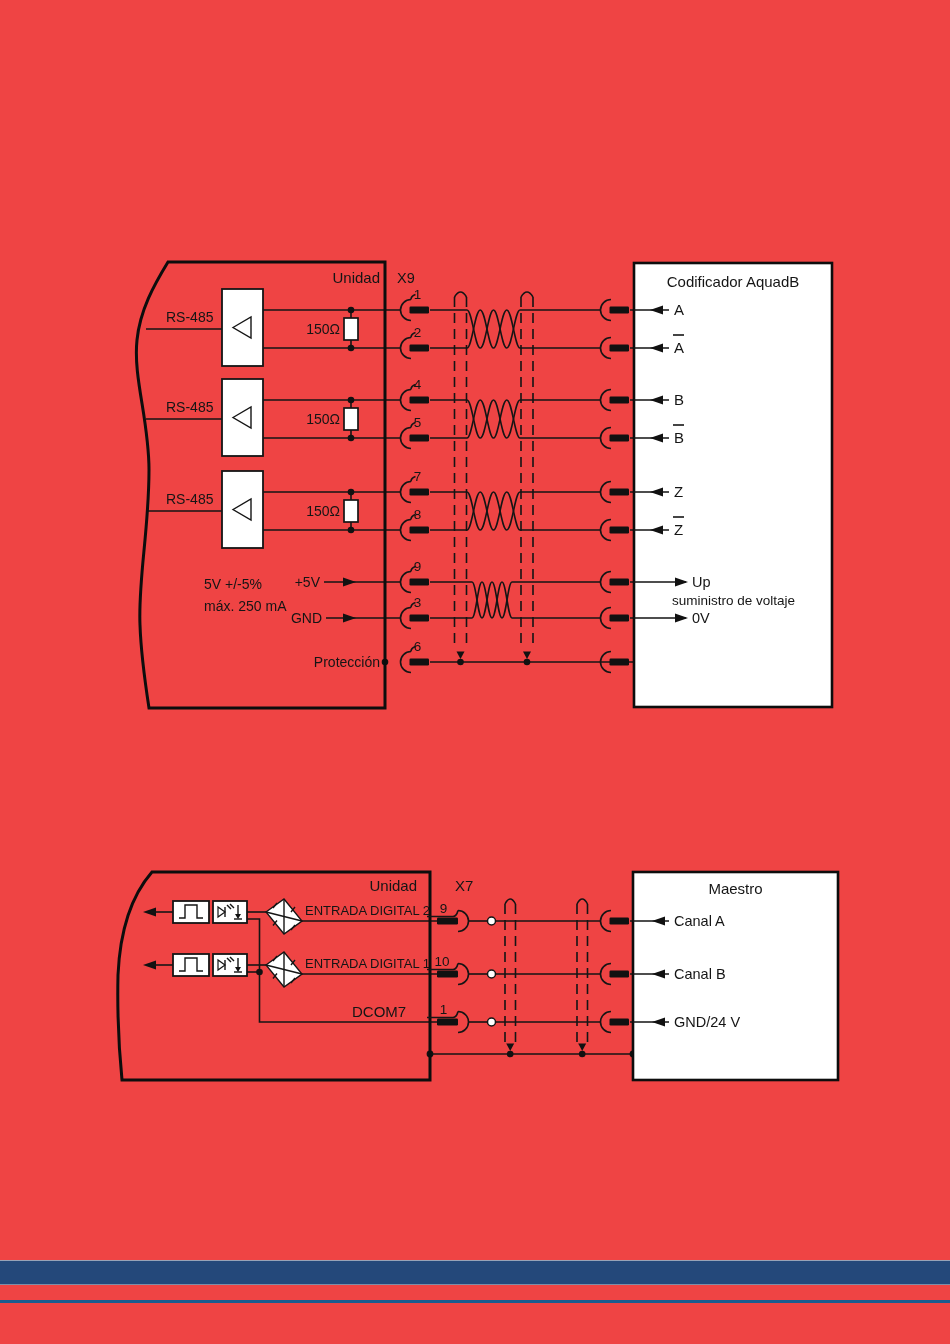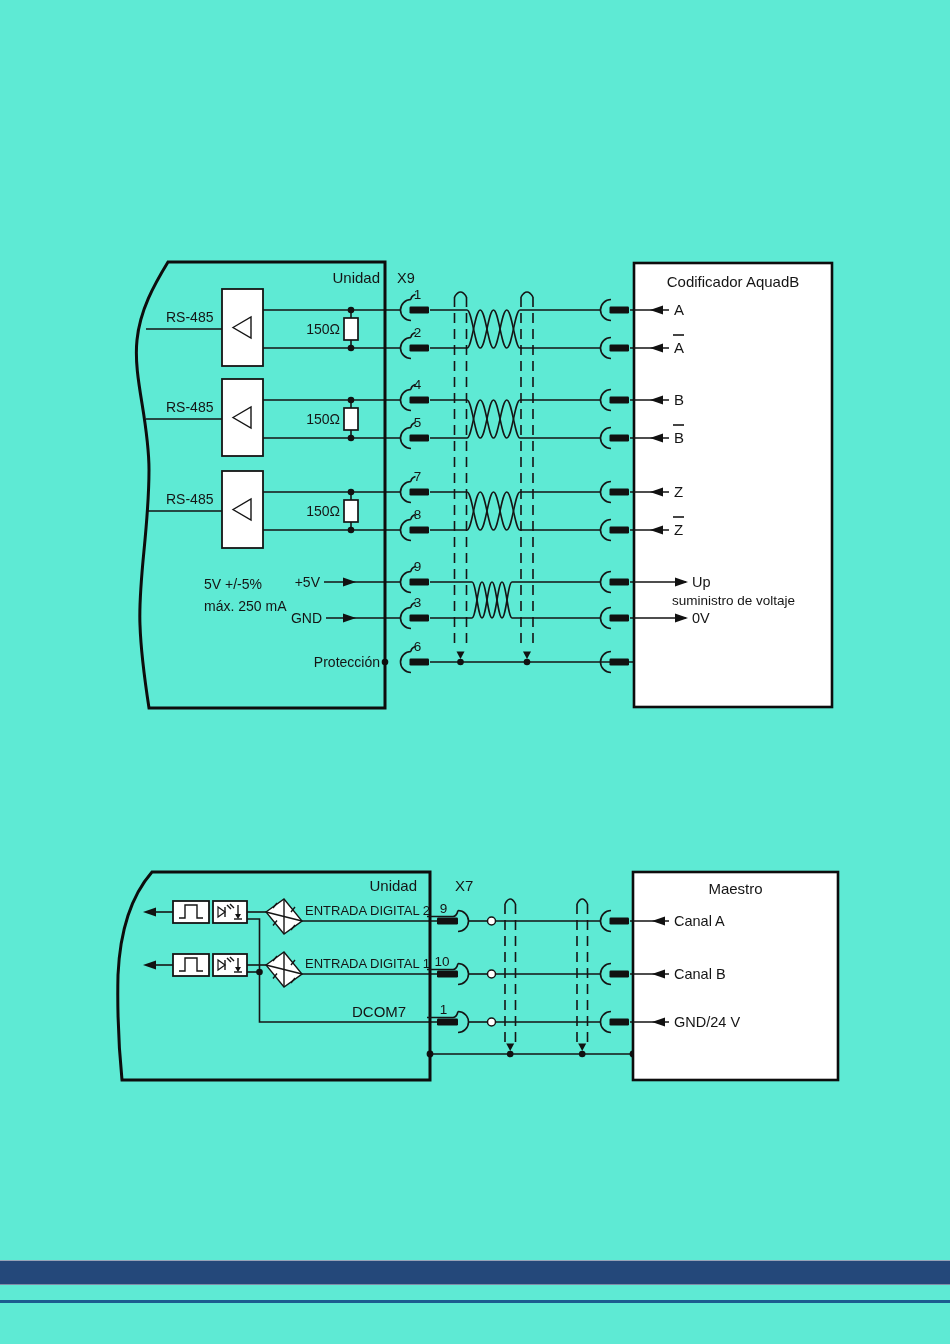--- a/index.html
+++ b/index.html
@@ -18,21 +18,21 @@
   .blk{fill:#111111;stroke:none;}
   .dot{fill:#111111;stroke:none;}
   .ovl{stroke:#151515;stroke-width:1.6;}
   .footer-bar{position:absolute;left:0;width:950px;height:23px;top:1261px;
               box-shadow:0 -1px 0 #97a3b8, 0 1px 0 #7e8da8;}
   .footer-line{position:absolute;left:0;width:950px;height:3px;top:1300px;}
 </style>
 </head>
 <body>
 
-<div class="page" style="background: #5eead4;">
+<div class="page" style="background: #ef4444;">
 
 <svg width="950" height="1210" viewBox="0 0 950 1210">
   <defs>
     <g id="pin-num-glyph">
       <path class="wire" stroke-width="1.8" d="M 13,-10.5 A 10.5,10.5 0 0 0 13,10.5"></path>
       <path class="wire" stroke-width="1.4" d="M 13,-10.5 Q 13,-14 17.5,-15.5"></path>
       <rect class="blk" x="11.5" y="-3.4" width="19.5" height="6.8" rx="1.2"></rect>
     </g>
     <g id="pin-plain-glyph">
       <path class="wire" stroke-width="1.8" d="M 13,-10.5 A 10.5,10.5 0 0 0 13,10.5"></path>

